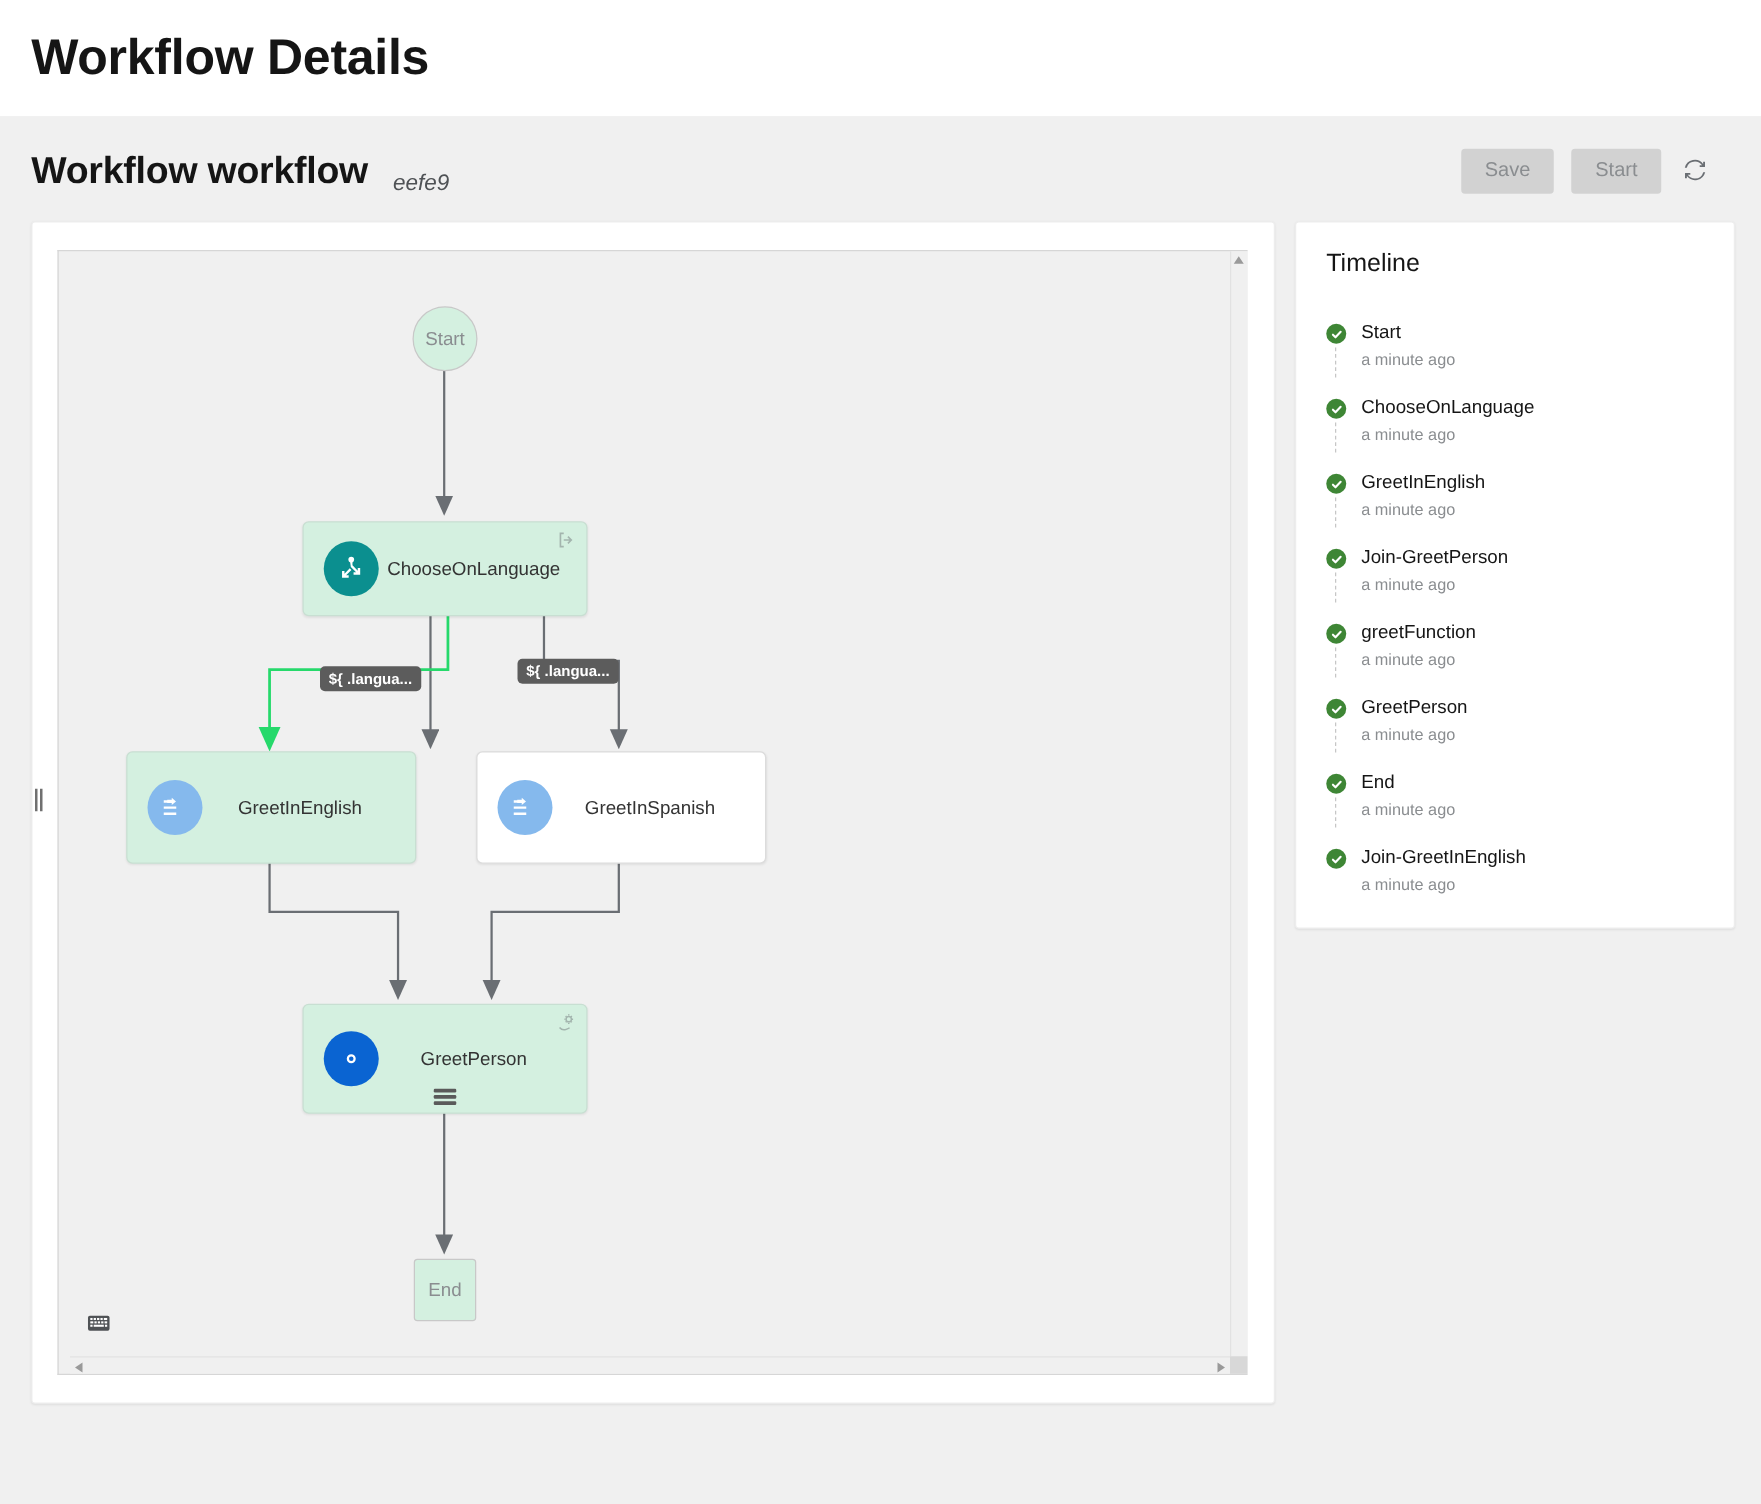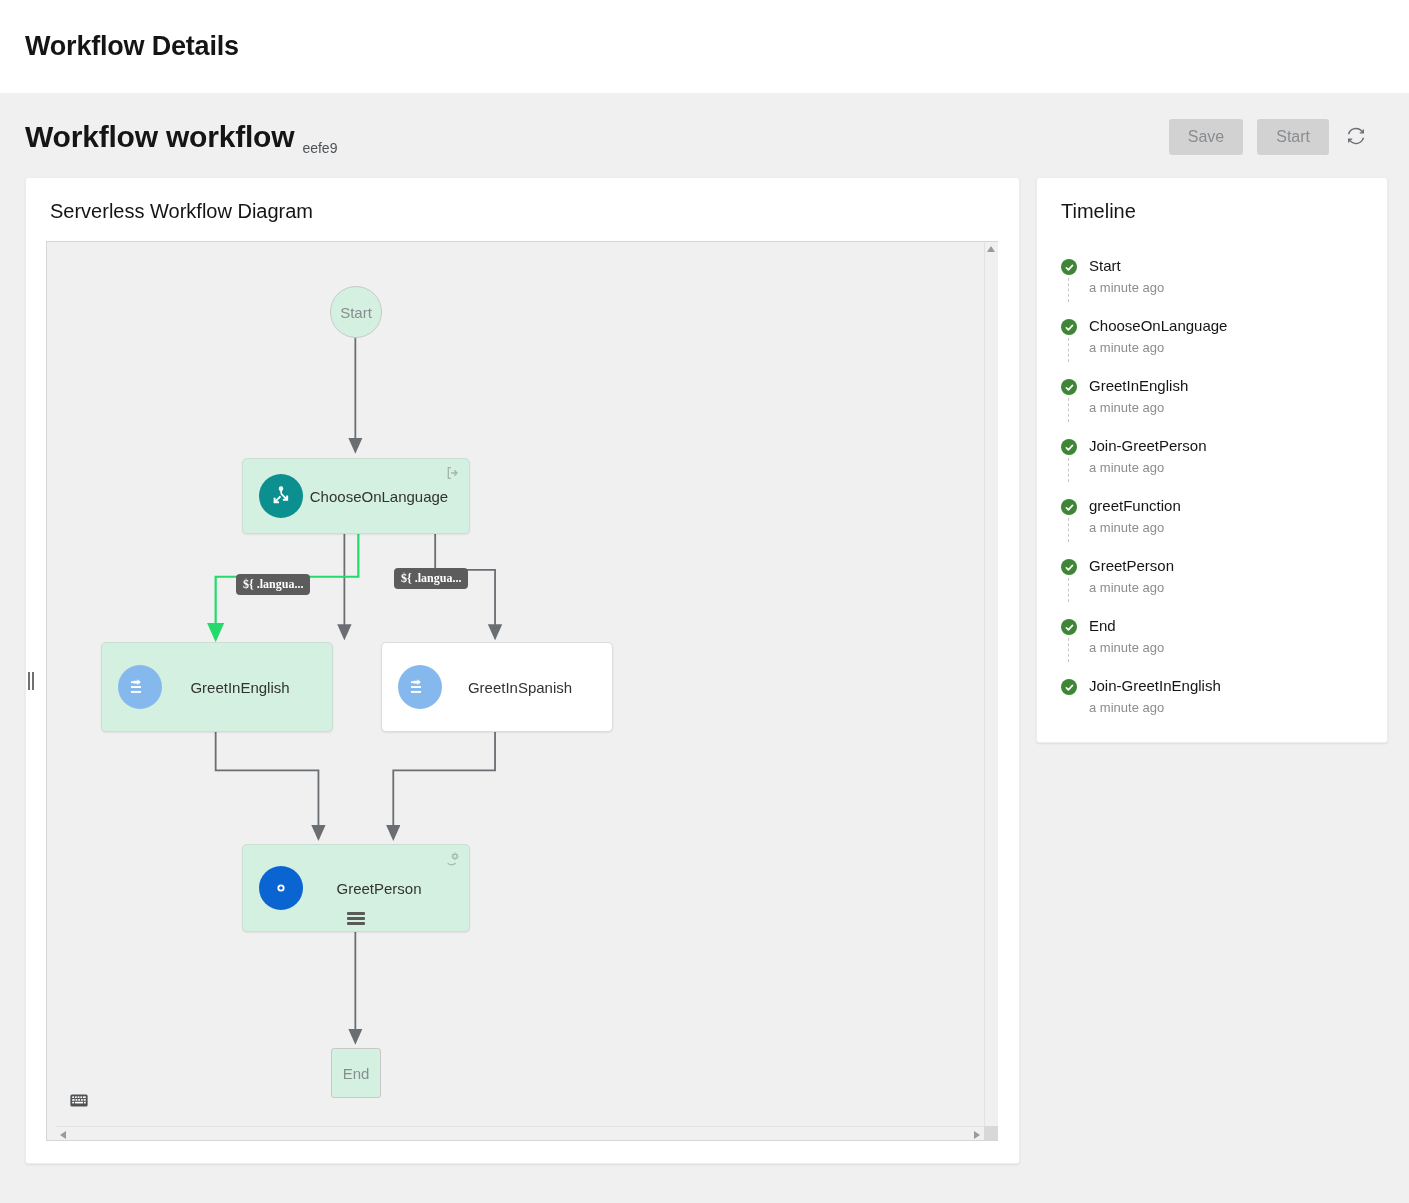--- a/index.html
+++ b/index.html
@@ -13,21 +13,21 @@
 
   
   .topbar {
     height: 93px;
     background: #ffffff;
     display: flex;
     align-items: center;
     padding: 0 0 0 25px;
   }
   .topbar-title {
-    font-size: 27px;
+    font-size: 40px;
     font-weight: 700;
     color: #151515;
     letter-spacing: -0.2px;
   }
 
   
   .page {
     background: #f0f0f0;
     height: 1110px;
     padding: 0;
@@ -38,25 +38,26 @@
     align-items: center;
     padding: 26px 40px 22px 25px;
   }
   .wf-title {
     font-size: 30px;
     font-weight: 700;
     color: #151515;
     letter-spacing: -0.2px;
   }
   .wf-id {
-    font-size: 14px;
+    font-size: 18px;
     color: #4f5255;
-    margin-left: 8px;
+    margin-left: 20px;
     position: relative;
     top: 6px;
+    font-style: italic;
   }
   .head-actions {
     margin-left: auto;
     display: flex;
     align-items: center;
     gap: 14px;
   }
   .btn {
     border: none;
     background: #d2d2d2;
@@ -233,26 +234,27 @@
     position: absolute; left: 50%; transform: translateX(-50%);
     bottom: 4px; width: 18px;
   }
   .bottom-bars i { display: block; height: 3px; background: #5a5a5a; margin-bottom: 2px; border-radius: 1px; }
 
   
   .edge-label {
     position: absolute;
     background: #5c5c5c;
     color: #ffffff;
-    font-family: Liberation Serif, serif;
+    font-family: Liberation Sans, sans-serif;
     font-size: 12px;
     font-weight: 700;
     padding: 3px 7px;
     border-radius: 4px;
     white-space: nowrap;
+    margin-left: 20px;
   }
 
   svg.edges { position: absolute; inset: 0; width: 100%; height: 100%; pointer-events: none; }
 </style>
 </head>
 <body>
 
 <div class="topbar">
   <div class="topbar-title">Workflow Details</div>
 </div>
@@ -273,21 +275,20 @@
             <path d="M12 19.5a7.5 7.5 0 0 1-6.2-3.3l2.1 0v-1.6H3.3v4.6h1.6v-1.9A9.1 9.1 0 0 0 20.9 14h-1.7a7.5 7.5 0 0 1-7.2 5.5z"></path>
           </svg>
         </span>
       </button>
     </div>
   </div>
 
   <div class="cards">
 
     <div class="card card-diagram">
-      <div class="card-title">Serverless Workflow Diagram</div>
 
       <div class="canvas-wrap">
 
         <div class="collapse-handle">
             <i></i>
             <i></i>
           </div>
 
         <div class="canvas">
 

